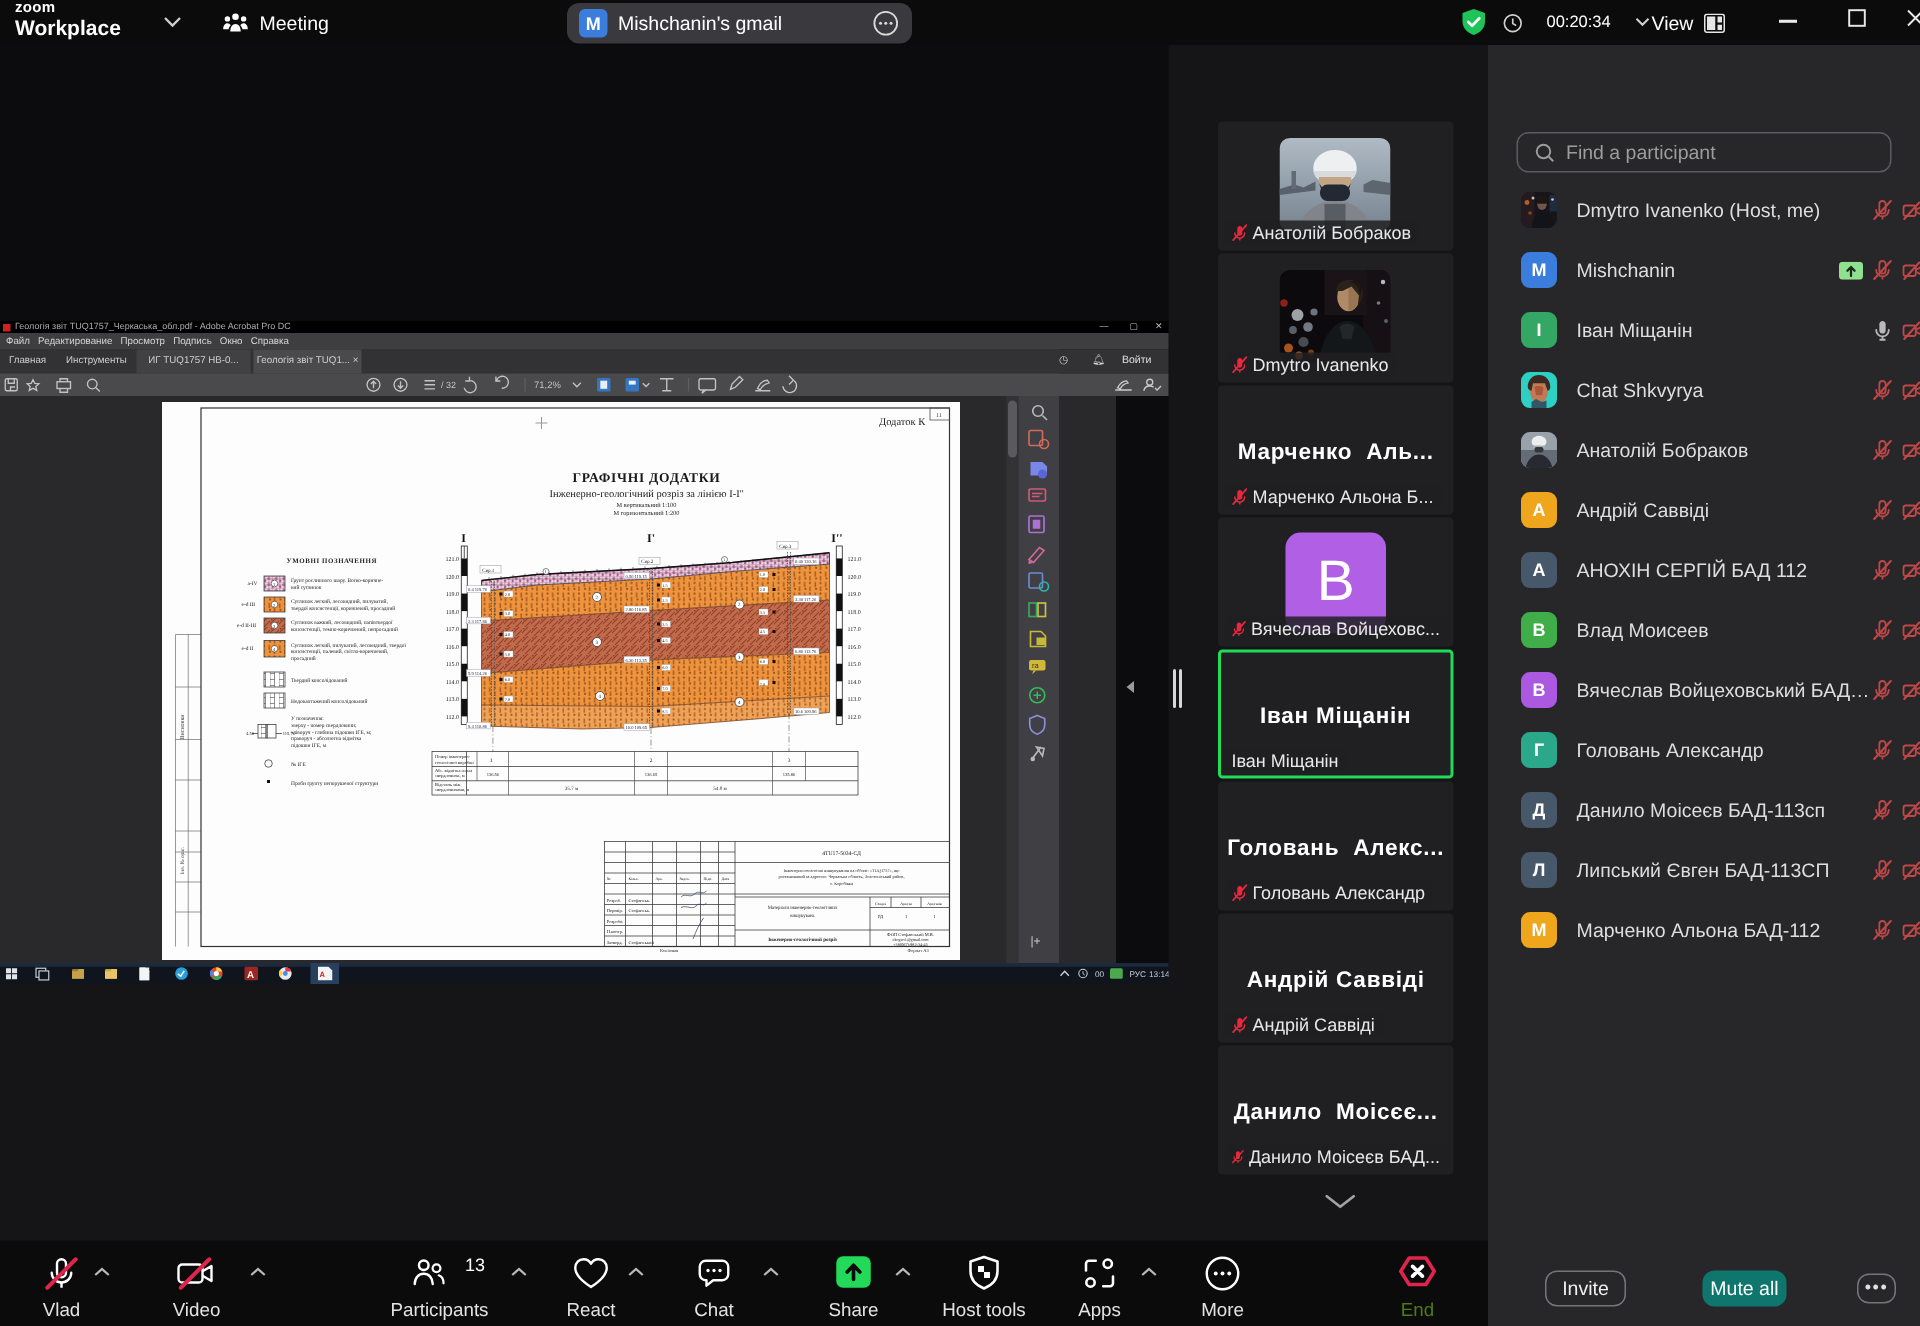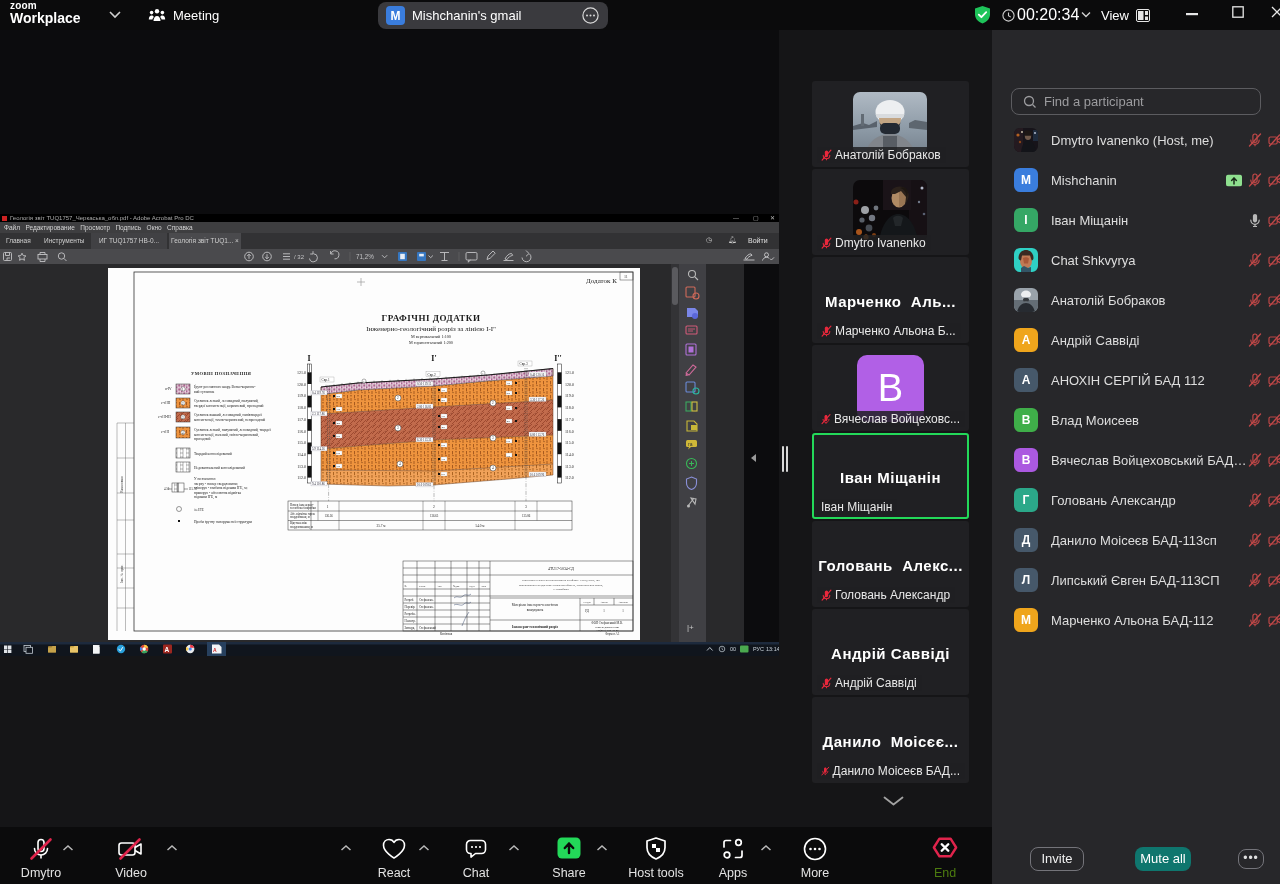--- a/index.html
+++ b/index.html
@@ -91,21 +91,21 @@
           <circle cx="8.5" cy="8.5" r="1" fill="#d9d9d9"></circle>
           <circle cx="12" cy="8.5" r="1" fill="#d9d9d9"></circle>
         </svg>
     </div>
     <div class="tb-right" style="left:973px; gap:0;">
       <svg width="19" height="20" viewBox="0 0 19 20">
           <path d="M9.5 1l7.5 2.6v5.6c0 4.4-3.1 7.7-7.5 9.2C5.1 16.9 2 13.6 2 9.2V3.6z" fill="#1ec45a"></path>
           <path d="M5.8 9.6l2.6 2.6 4.8-5" stroke="#fff" stroke-width="1.8" fill="none" stroke-linecap="round" stroke-linejoin="round"></path>
         </svg>
     </div>
-    <div class="tb-right" style="left:1002px; gap:2px; font-size:16px;">
+    <div class="tb-right" style="left:1002px; gap:16px; font-size:11px;">
       <svg width="13" height="13" viewBox="0 0 13 13">
           <circle cx="6.5" cy="6.5" r="5.6" stroke="#cfcfcf" stroke-width="1.1" fill="none"></circle>
           <path d="M6.5 3.4v3.3l2.3 1.4" stroke="#cfcfcf" stroke-width="1.1" fill="none"></path>
         </svg>
       <span>00:20:34</span>
       <svg width="10" height="8" viewBox="0 0 10 8">
           <path d="M1 1.5l4 4 4-4" stroke="#cfcfcf" stroke-width="1.4" fill="none"></path>
         </svg>
     </div>
     <div class="tb-right" style="left:1101px; gap:7px; font-size:13px;">
@@ -1041,36 +1041,46 @@
     </div>
   </div>
   <div id="botbar">
     <div class="bitem" style="left:10px;width:62px;">
       <svg class="bicon" width="26" height="26" viewBox="0 0 26 26">
           <path d="M13 3.5c-1.7 0-3 1.3-3 3v6c0 1.7 1.3 3 3 3s3-1.3 3-3v-6c0-1.7-1.3-3-3-3z" stroke="#fff" stroke-width="1.6" fill="none"></path>
           <path d="M6.5 12.5c0 3.6 2.9 6.5 6.5 6.5s6.5-2.9 6.5-6.5" stroke="#fff" stroke-width="1.6" fill="none" stroke-linecap="round"></path>
           <path d="M13 19v3.5" stroke="#fff" stroke-width="1.6"></path>
           <path d="M3.5 22.5l19-19" stroke="#e0244c" stroke-width="2.6" stroke-linecap="round"></path>
         </svg>
-      <div class="blabel">Dmytro</div>
+      <div class="blabel">Vlad</div>
     </div>
     <svg class="chev" style="left:62px" width="12" height="8" viewBox="0 0 12 8">
         <path d="M1.5 6l4.5-4 4.5 4" stroke="#b9b9b9" stroke-width="1.5" fill="none"></path>
       </svg>
     <div class="bitem" style="left:100px;width:62px;">
       <svg class="bicon" width="30" height="26" viewBox="0 0 30 26">
           <rect x="3" y="7" width="16" height="12" rx="2.5" stroke="#fff" stroke-width="1.6" fill="none"></rect>
           <path d="M19 11.5l6-3.5v10l-6-3.5" stroke="#fff" stroke-width="1.6" fill="none" stroke-linejoin="round"></path>
           <path d="M4.5 22.5l19-19" stroke="#e0244c" stroke-width="2.6" stroke-linecap="round"></path>
         </svg>
       <div class="blabel">Video</div>
     </div>
     <svg class="chev" style="left:166px" width="12" height="8" viewBox="0 0 12 8">
         <path d="M1.5 6l4.5-4 4.5 4" stroke="#b9b9b9" stroke-width="1.5" fill="none"></path>
       </svg>
+    <div class="bitem" style="left:250px;width:86px;">
+      <svg class="bicon" style="left:42%" width="26" height="26" viewBox="0 0 26 26">
+          <circle cx="9.5" cy="7.5" r="3.2" stroke="#fff" stroke-width="1.6" fill="none"></circle>
+          <path d="M3.5 20c0-4 2.6-6.8 6-6.8s6 2.8 6 6.8" stroke="#fff" stroke-width="1.6" fill="none" stroke-linecap="round"></path>
+          <circle cx="18" cy="9.5" r="2.6" stroke="#fff" stroke-width="1.5" fill="none"></circle>
+          <path d="M19.5 14.2c2 .7 3.2 2.7 3.2 5.3" stroke="#fff" stroke-width="1.5" fill="none" stroke-linecap="round"></path>
+        </svg>
+      <div class="abs" style="left:60px;top:9px;font-size:12px;color:#fff;">13</div>
+      <div class="blabel">Participants</div>
+    </div>
     <svg class="chev" style="left:340px" width="12" height="8" viewBox="0 0 12 8">
         <path d="M1.5 6l4.5-4 4.5 4" stroke="#b9b9b9" stroke-width="1.5" fill="none"></path>
       </svg>
     <div class="bitem" style="left:366px;width:56px;">
       <svg class="bicon" width="28" height="26" viewBox="0 0 28 26">
           <path d="M14 22S3.5 16 3.5 9.2C3.5 5.8 6 3.5 9 3.5c2 0 4 1 5 3 1-2 3-3 5-3 3 0 5.5 2.3 5.5 5.7C24.5 16 14 22 14 22z" stroke="#fff" stroke-width="1.6" fill="none" stroke-linejoin="round"></path>
         </svg>
       <div class="blabel">React</div>
     </div>
     <svg class="chev" style="left:418px" width="12" height="8" viewBox="0 0 12 8">

